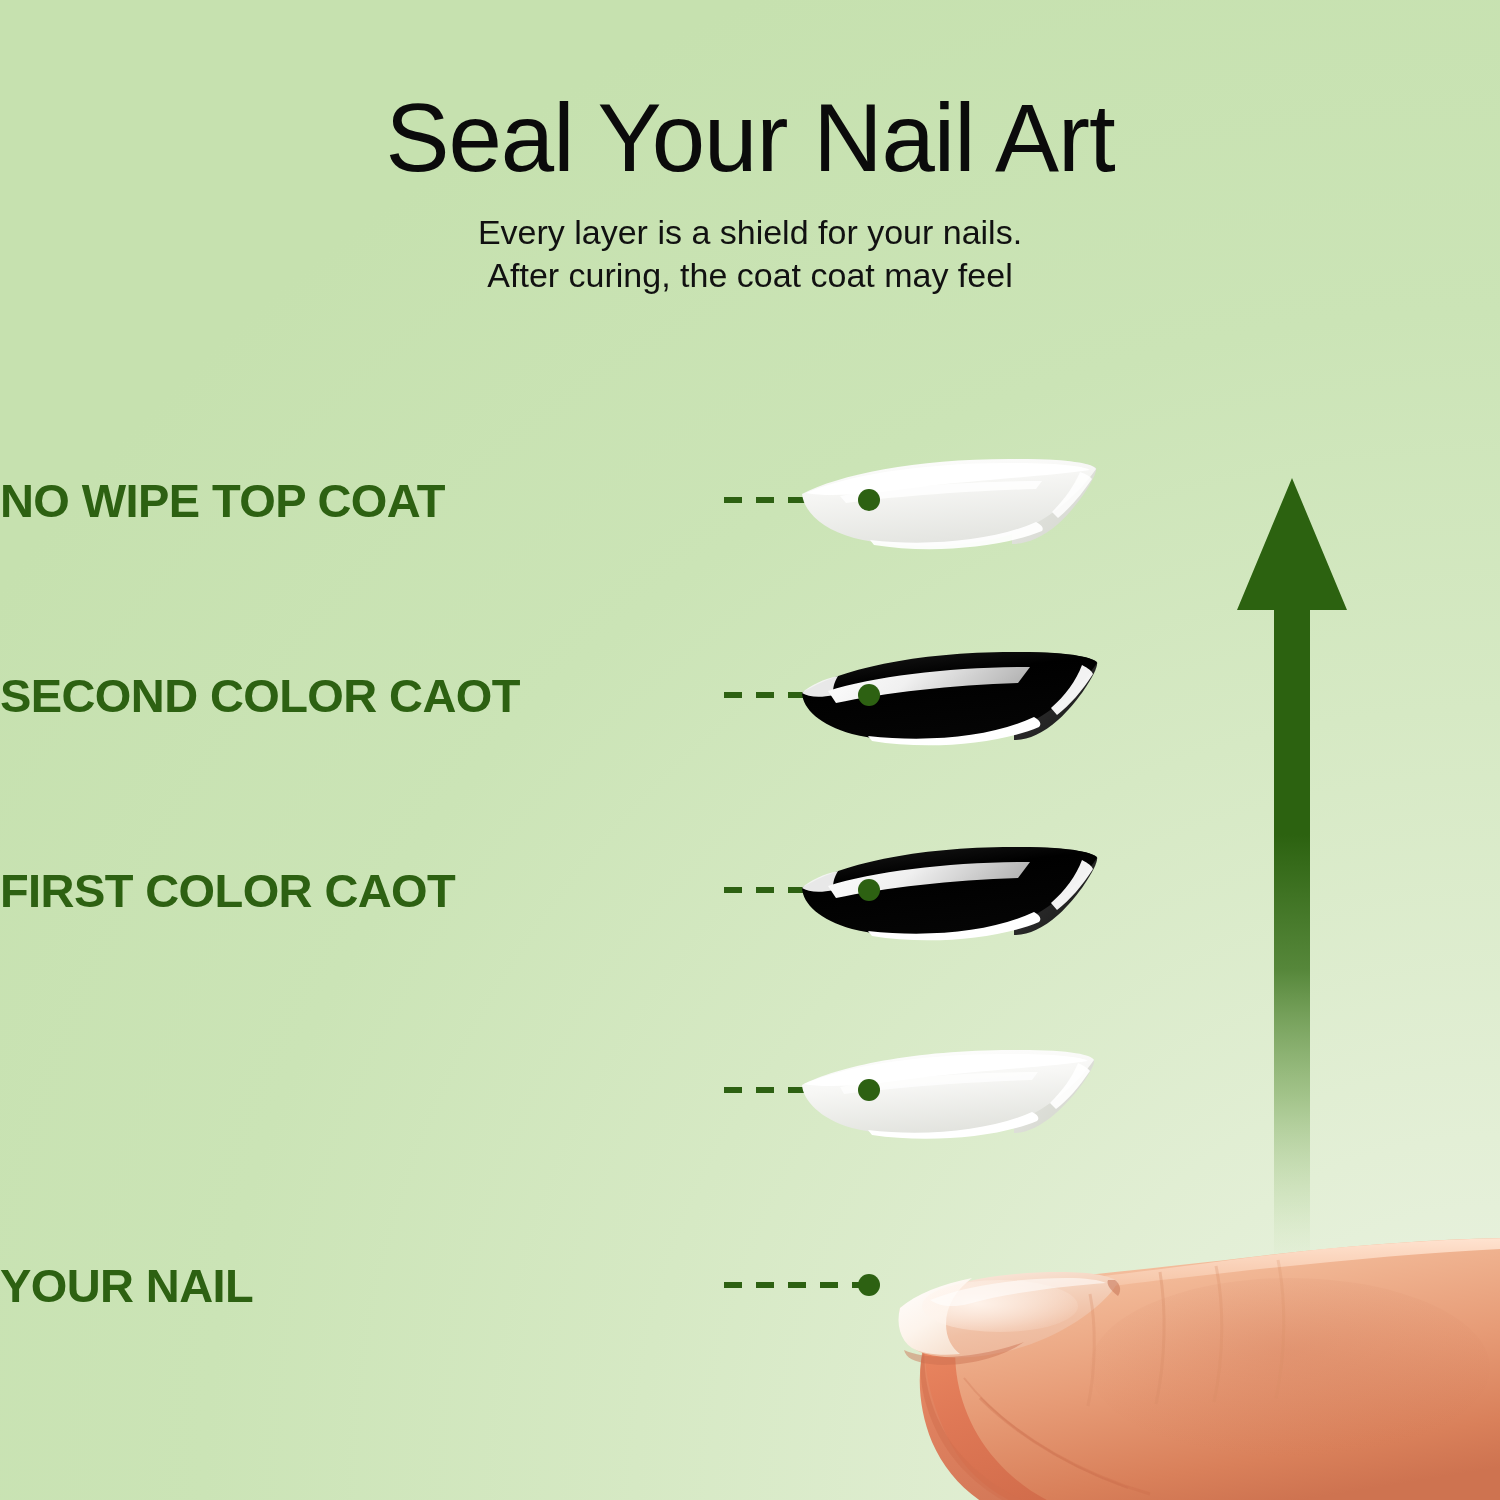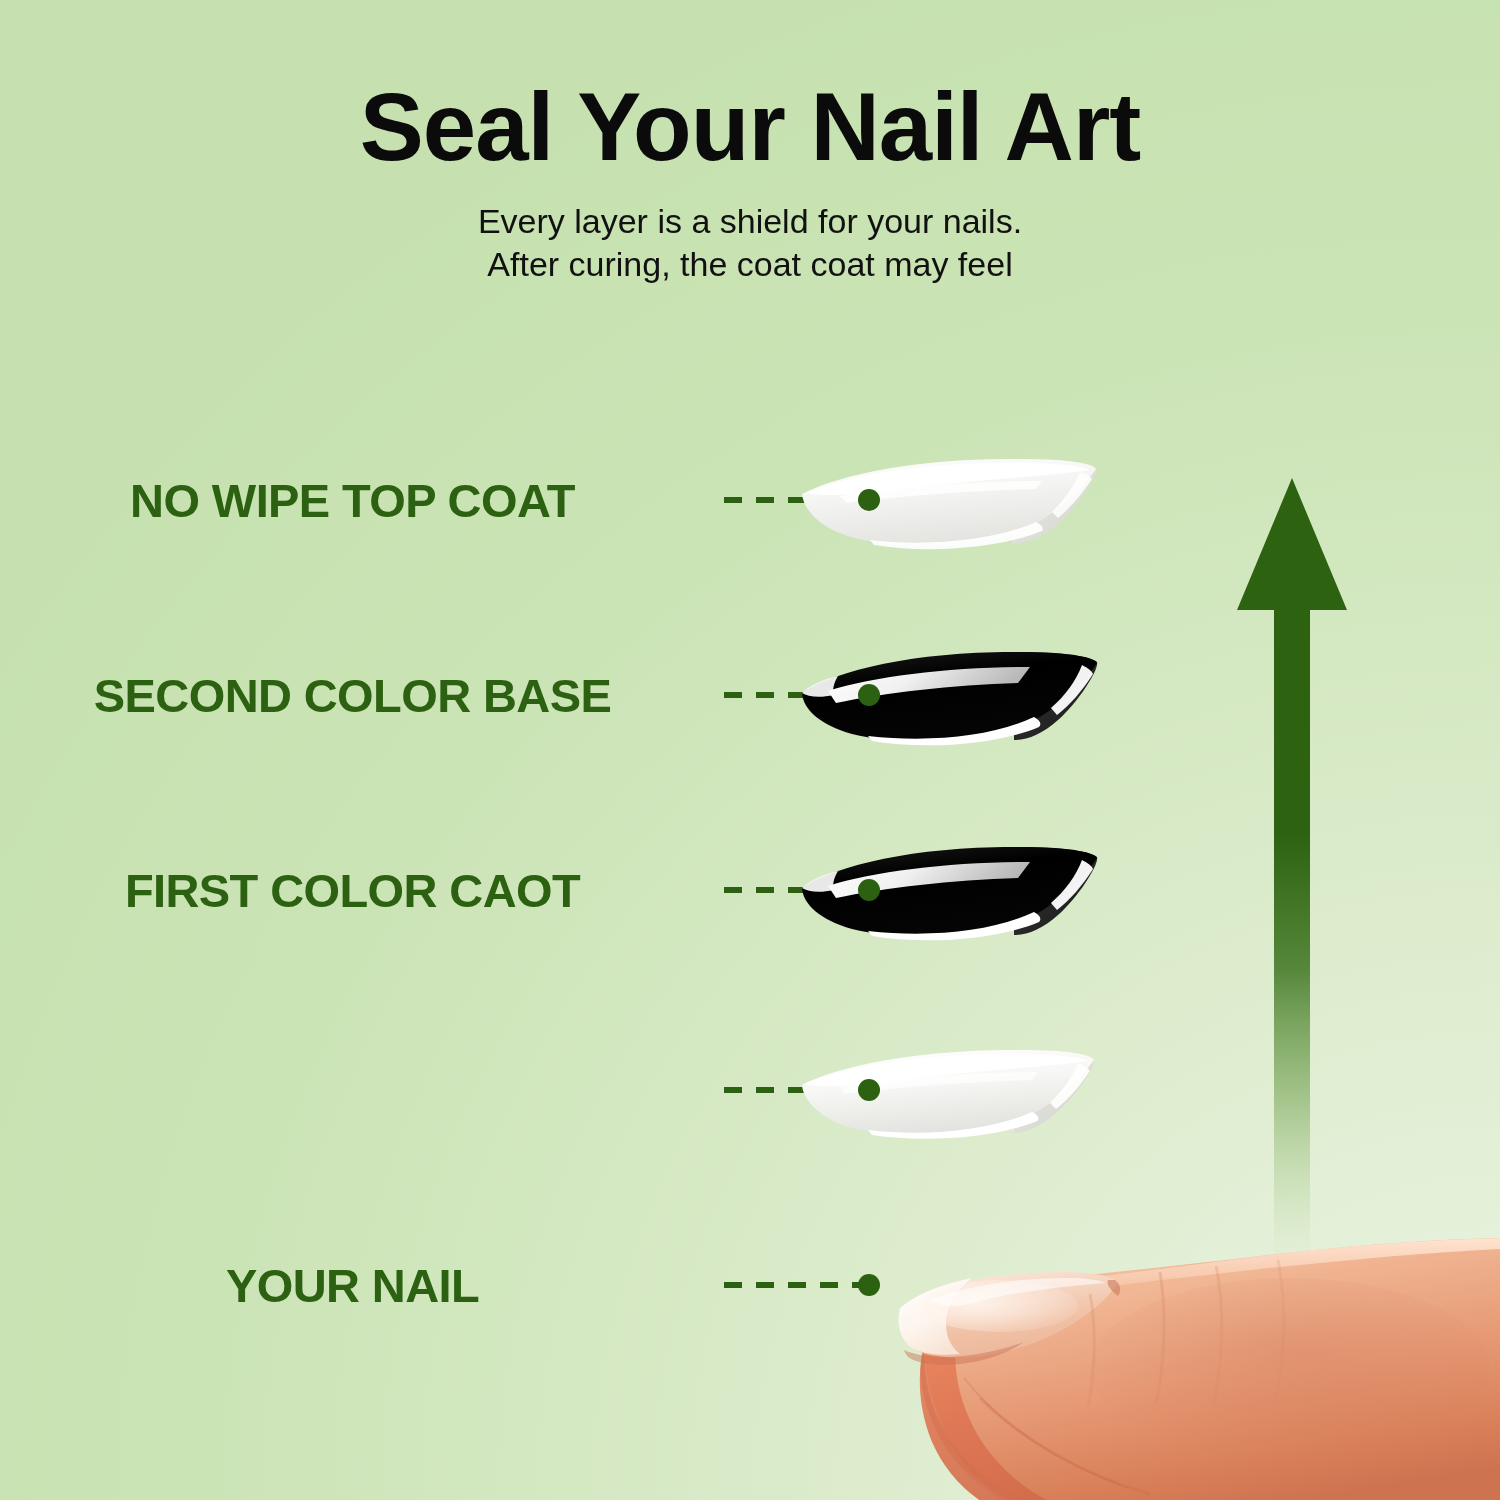--- a/index.html
+++ b/index.html
@@ -24,25 +24,25 @@
 
   
   .header {
     position: absolute;
     left: 0; right: 0;
     top: 78px;
     text-align: center;
   }
   .title {
     font-size: 96px;
-    font-weight: 700;
+    font-weight: 400;
     color: #0B0B0B;
     letter-spacing: -1px;
     line-height: 1.02;
-    margin: 0;
+    margin: 11px;
     font-stretch: semi-condensed;
     text-align: center;
   }
   .subtitle {
     margin: 24px auto 0;
     width: 900px;
     font-size: 34px;
     line-height: 1.28;
     color: #111111;
     font-weight: 400;
@@ -59,21 +59,21 @@
     width: 1500px;
     height: 140px;
     display: flex;
     align-items: center;
   }
   
   .label-wrap {
     position: absolute;
     left: 0;
     width: 705px;
-    text-align: center;
+    text-align: left;
     font-size: 47px;
     font-weight: 700;
     color: #2D6112;
     letter-spacing: -0.6px;
     line-height: 1;
   }
 
   .dash {
     position: absolute;
     height: 6px;
@@ -174,21 +174,21 @@
         <path d="M60 48 C110 39 190 33 262 33 L256 41 C186 43 112 49 66 55 Z" fill="#FFFFFF" opacity="0.8"></path>
 
         <path d="M90 92 C150 99 216 92 256 74 C262 77 264 80 262 83 C220 100 150 106 94 97 Z" fill="#FFFFFF" opacity="0.92"></path>
 
         <path d="M300 24 C306 26 310 28 312 31 C302 46 290 60 278 70 L272 64 C284 52 294 38 300 24 Z" fill="#FFFFFF" opacity="0.85"></path>
       </svg>
     </div>
   </div>
 
   <div class="row" style="top:625px;">
-    <div class="label-wrap">SECOND COLOR BASE</div>
+    <div class="label-wrap">SECOND COLOR CAOT</div>
     <div class="dash" style="left:724px; top:67px; width:150px;"></div>
     <div class="dot" style="left:858px; top:59px;"></div>
     <div class="nail" style="left:780px; top:18px;">
       <svg viewBox="0 0 320 110" xmlns="http://www.w3.org/2000/svg">
         <defs>
           <linearGradient id="blkBody2" x1="0.1" y1="0" x2="0.5" y2="1">
             <stop offset="0%" stop-color="#1A1A1A"></stop>
             <stop offset="35%" stop-color="#000000"></stop>
             <stop offset="100%" stop-color="#050505"></stop>
           </linearGradient>

